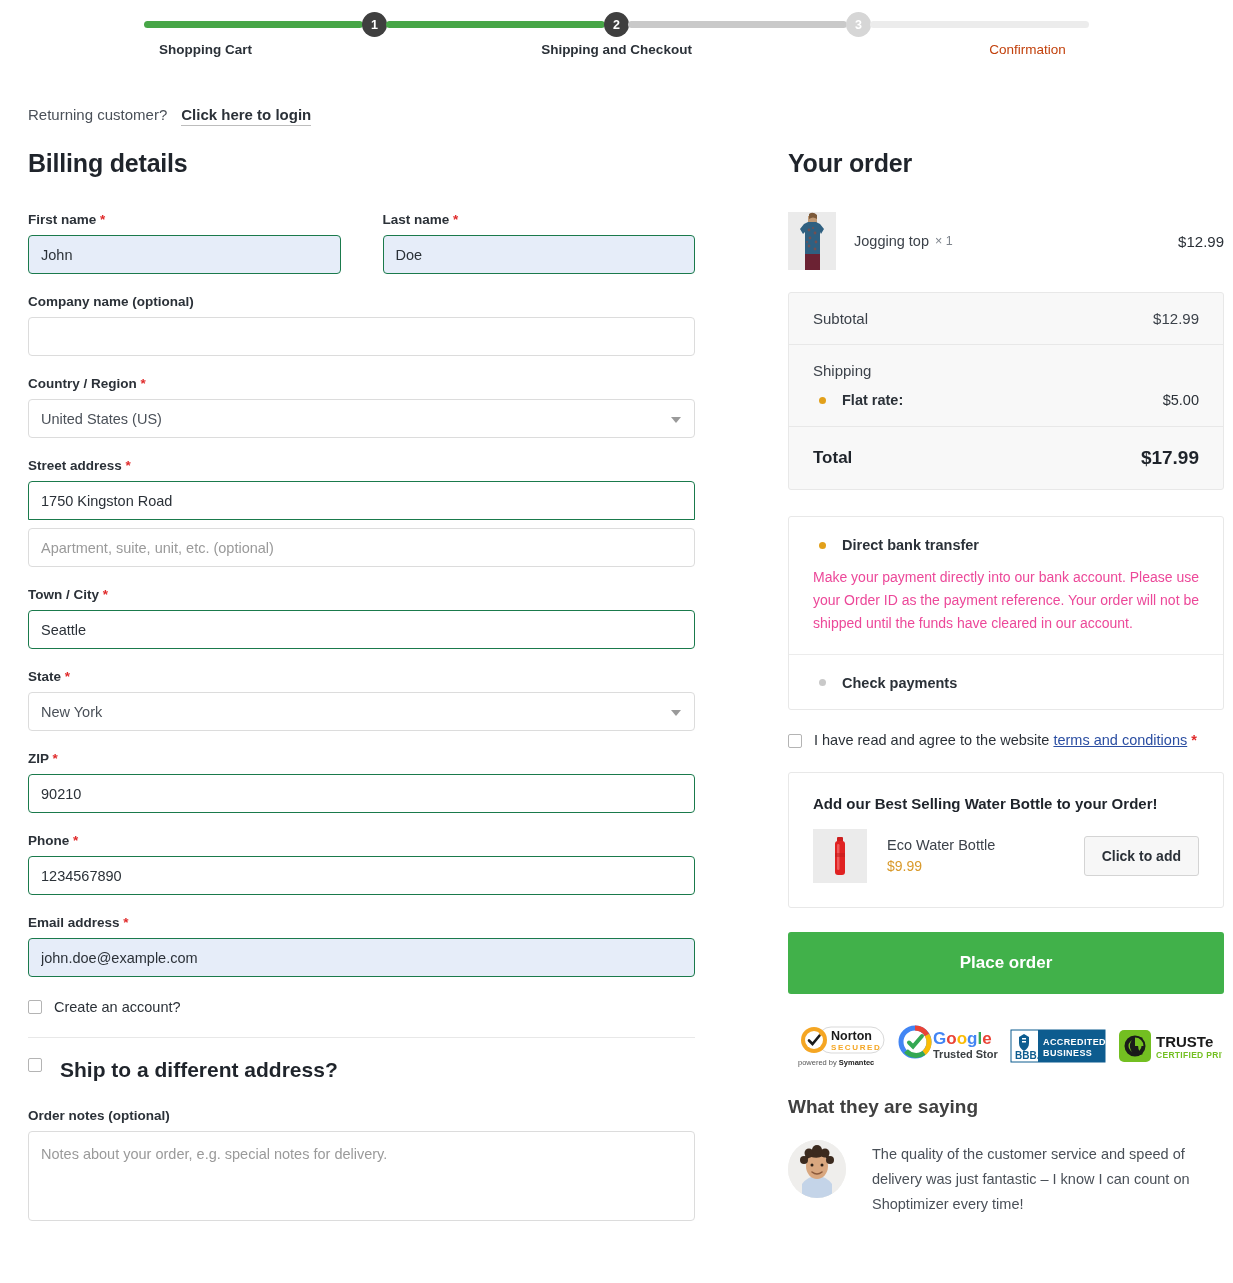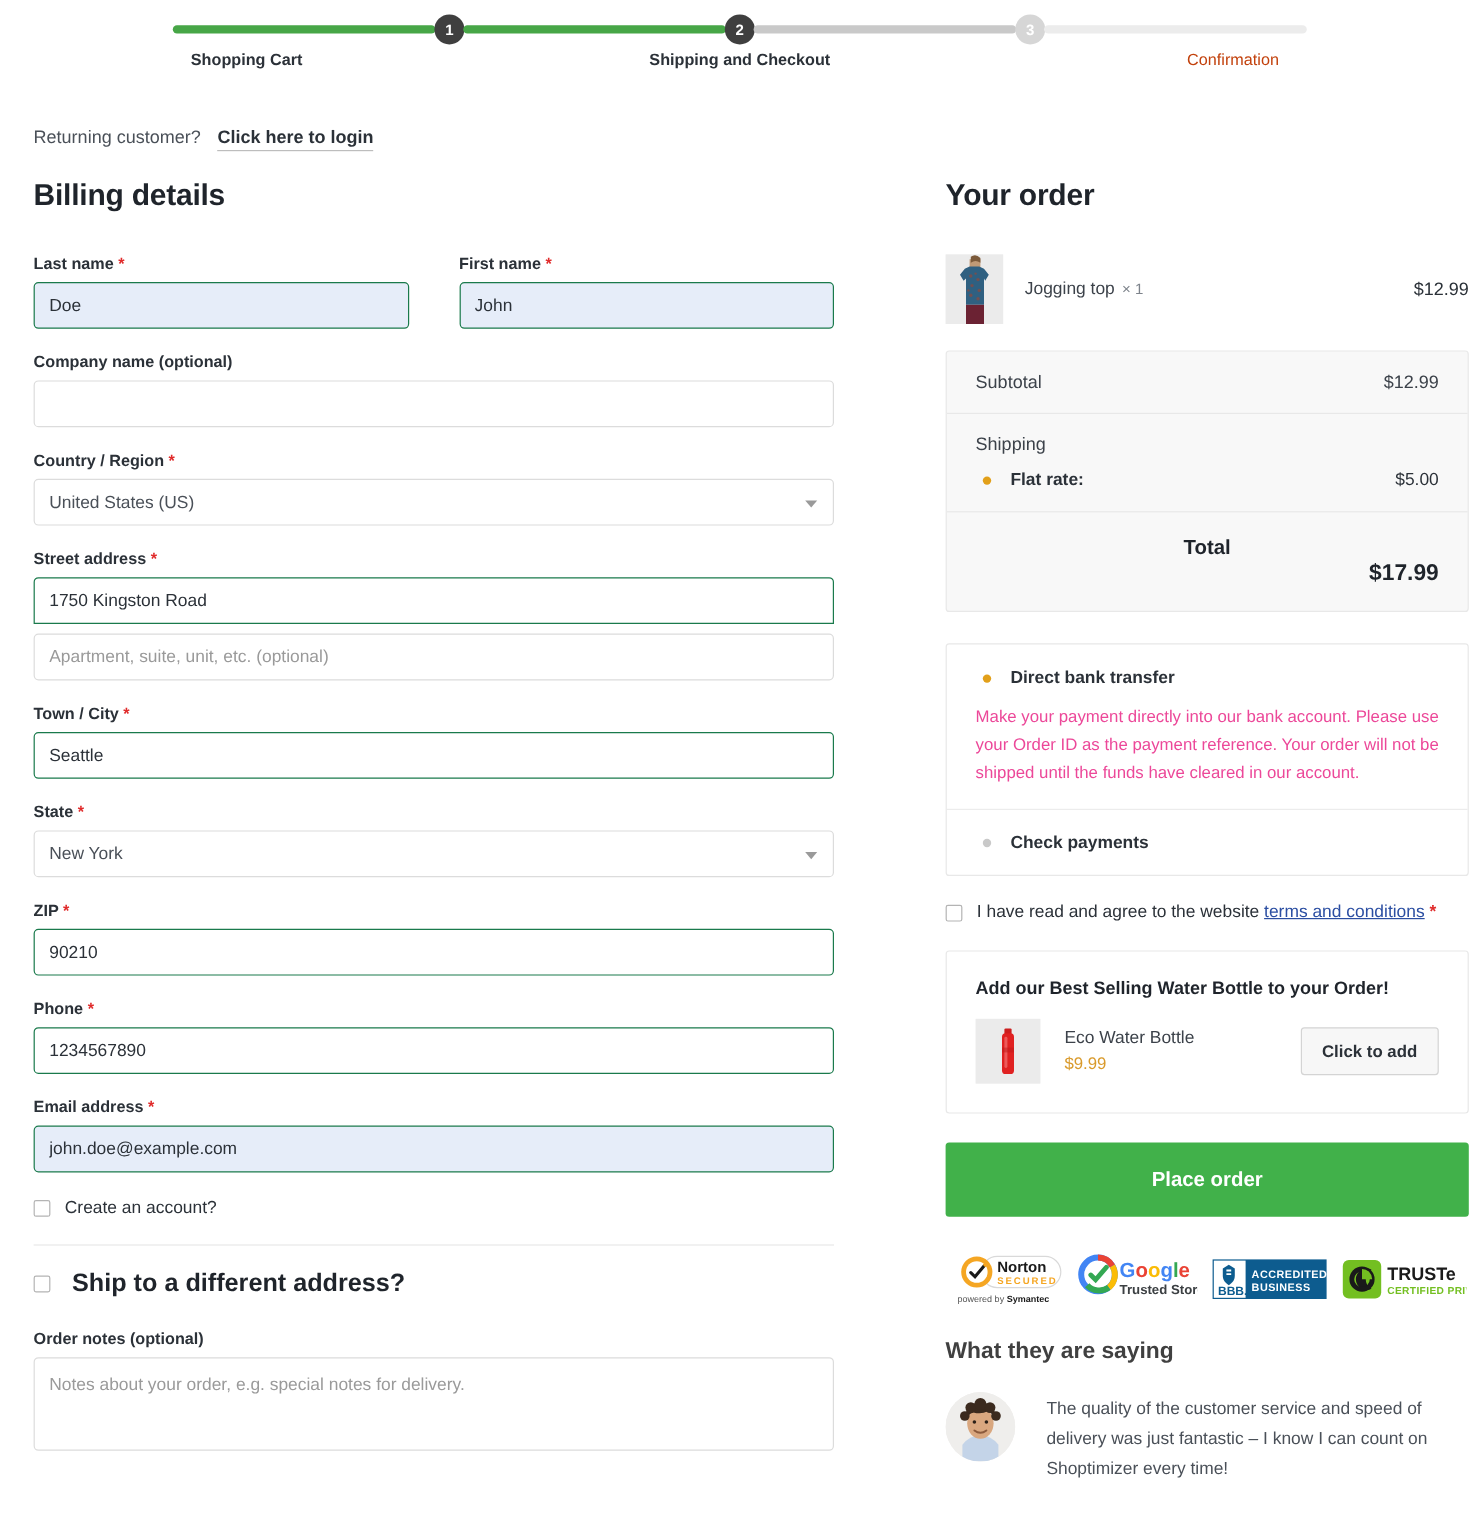--- a/index.html
+++ b/index.html
@@ -151,31 +151,30 @@
     margin-right: 12px;
     cursor: pointer;
   }
   .divider {
     border: 0;
     border-top: 1px solid #e8e8e8;
     margin: 22px 0 20px 0;
   }
   .ship-heading {
     display: flex;
-    align-items: center;
     margin: 0 0 26px 0;
   }
   .ship-heading .cbox { margin-right: 18px; }
   .ship-heading .ship-text {
     font-size: 21px;
     font-weight: bold;
     color: #1f242b;
   }
   .textarea {
-    height: 78px;
+    height: 90px;
     padding: 12px;
     resize: none;
     line-height: 1.5;
   }
 
   
   .order-item {
     display: flex;
     align-items: center;
     margin-bottom: 22px;
@@ -217,21 +216,21 @@
   .ship-option { display: flex; align-items: center; font-size: 14.5px; font-weight: bold; color: #2b3138; }
   .radio {
     width: 7px; height: 7px;
     border-radius: 50%;
     flex: 0 0 7px;
     margin: 0 16px 0 6px;
   }
   .radio.on { background: #e2a01a; }
   .radio.off { background: #c9c9c9; }
   .ship-option .amt { margin-left: auto; font-weight: normal; color: #2b3138; }
-  .totals-row.total { font-size: 17px; font-weight: bold; color: #1f242b; padding: 20px 24px; flex-direction: column; }
+  .totals-row.total { font-size: 17px; font-weight: bold; color: #1f242b; padding: 20px 24px; }
   .totals-row.total .amt { font-size: 19px; }
 
   
   .payments {
     border: 1px solid #e8e8e8;
     border-radius: 3px;
     background: #ffffff;
     margin-bottom: 22px;
   }
   .pay-block { padding: 20px 24px 18px 24px; border-bottom: 1px solid #ececec; }
@@ -346,31 +345,31 @@
 </div>
 
 <div class="columns">
 
   <div class="col-left">
     <h2 class="section-title">Billing details</h2>
 
     <div class="row2">
       <div class="field">
         <label class="field-label">
+          <span>First name</span>
+          <span class="req">*</span>
+        </label>
+        <input class="input autofill" type="text" value="John" style="">
+      </div>
+      <div class="field">
+        <label class="field-label">
           <span>Last name</span>
           <span class="req">*</span>
         </label>
         <input class="input autofill" type="text" value="Doe" style="">
-      </div>
-      <div class="field">
-        <label class="field-label">
-          <span>First name</span>
-          <span class="req">*</span>
-        </label>
-        <input class="input autofill" type="text" value="John" style="">
       </div>
     </div>
 
     <div class="field">
       <label class="field-label">Company name (optional)</label>
       <input class="input" type="text" value="" style="">
     </div>
 
     <div class="field">
       <label class="field-label">

